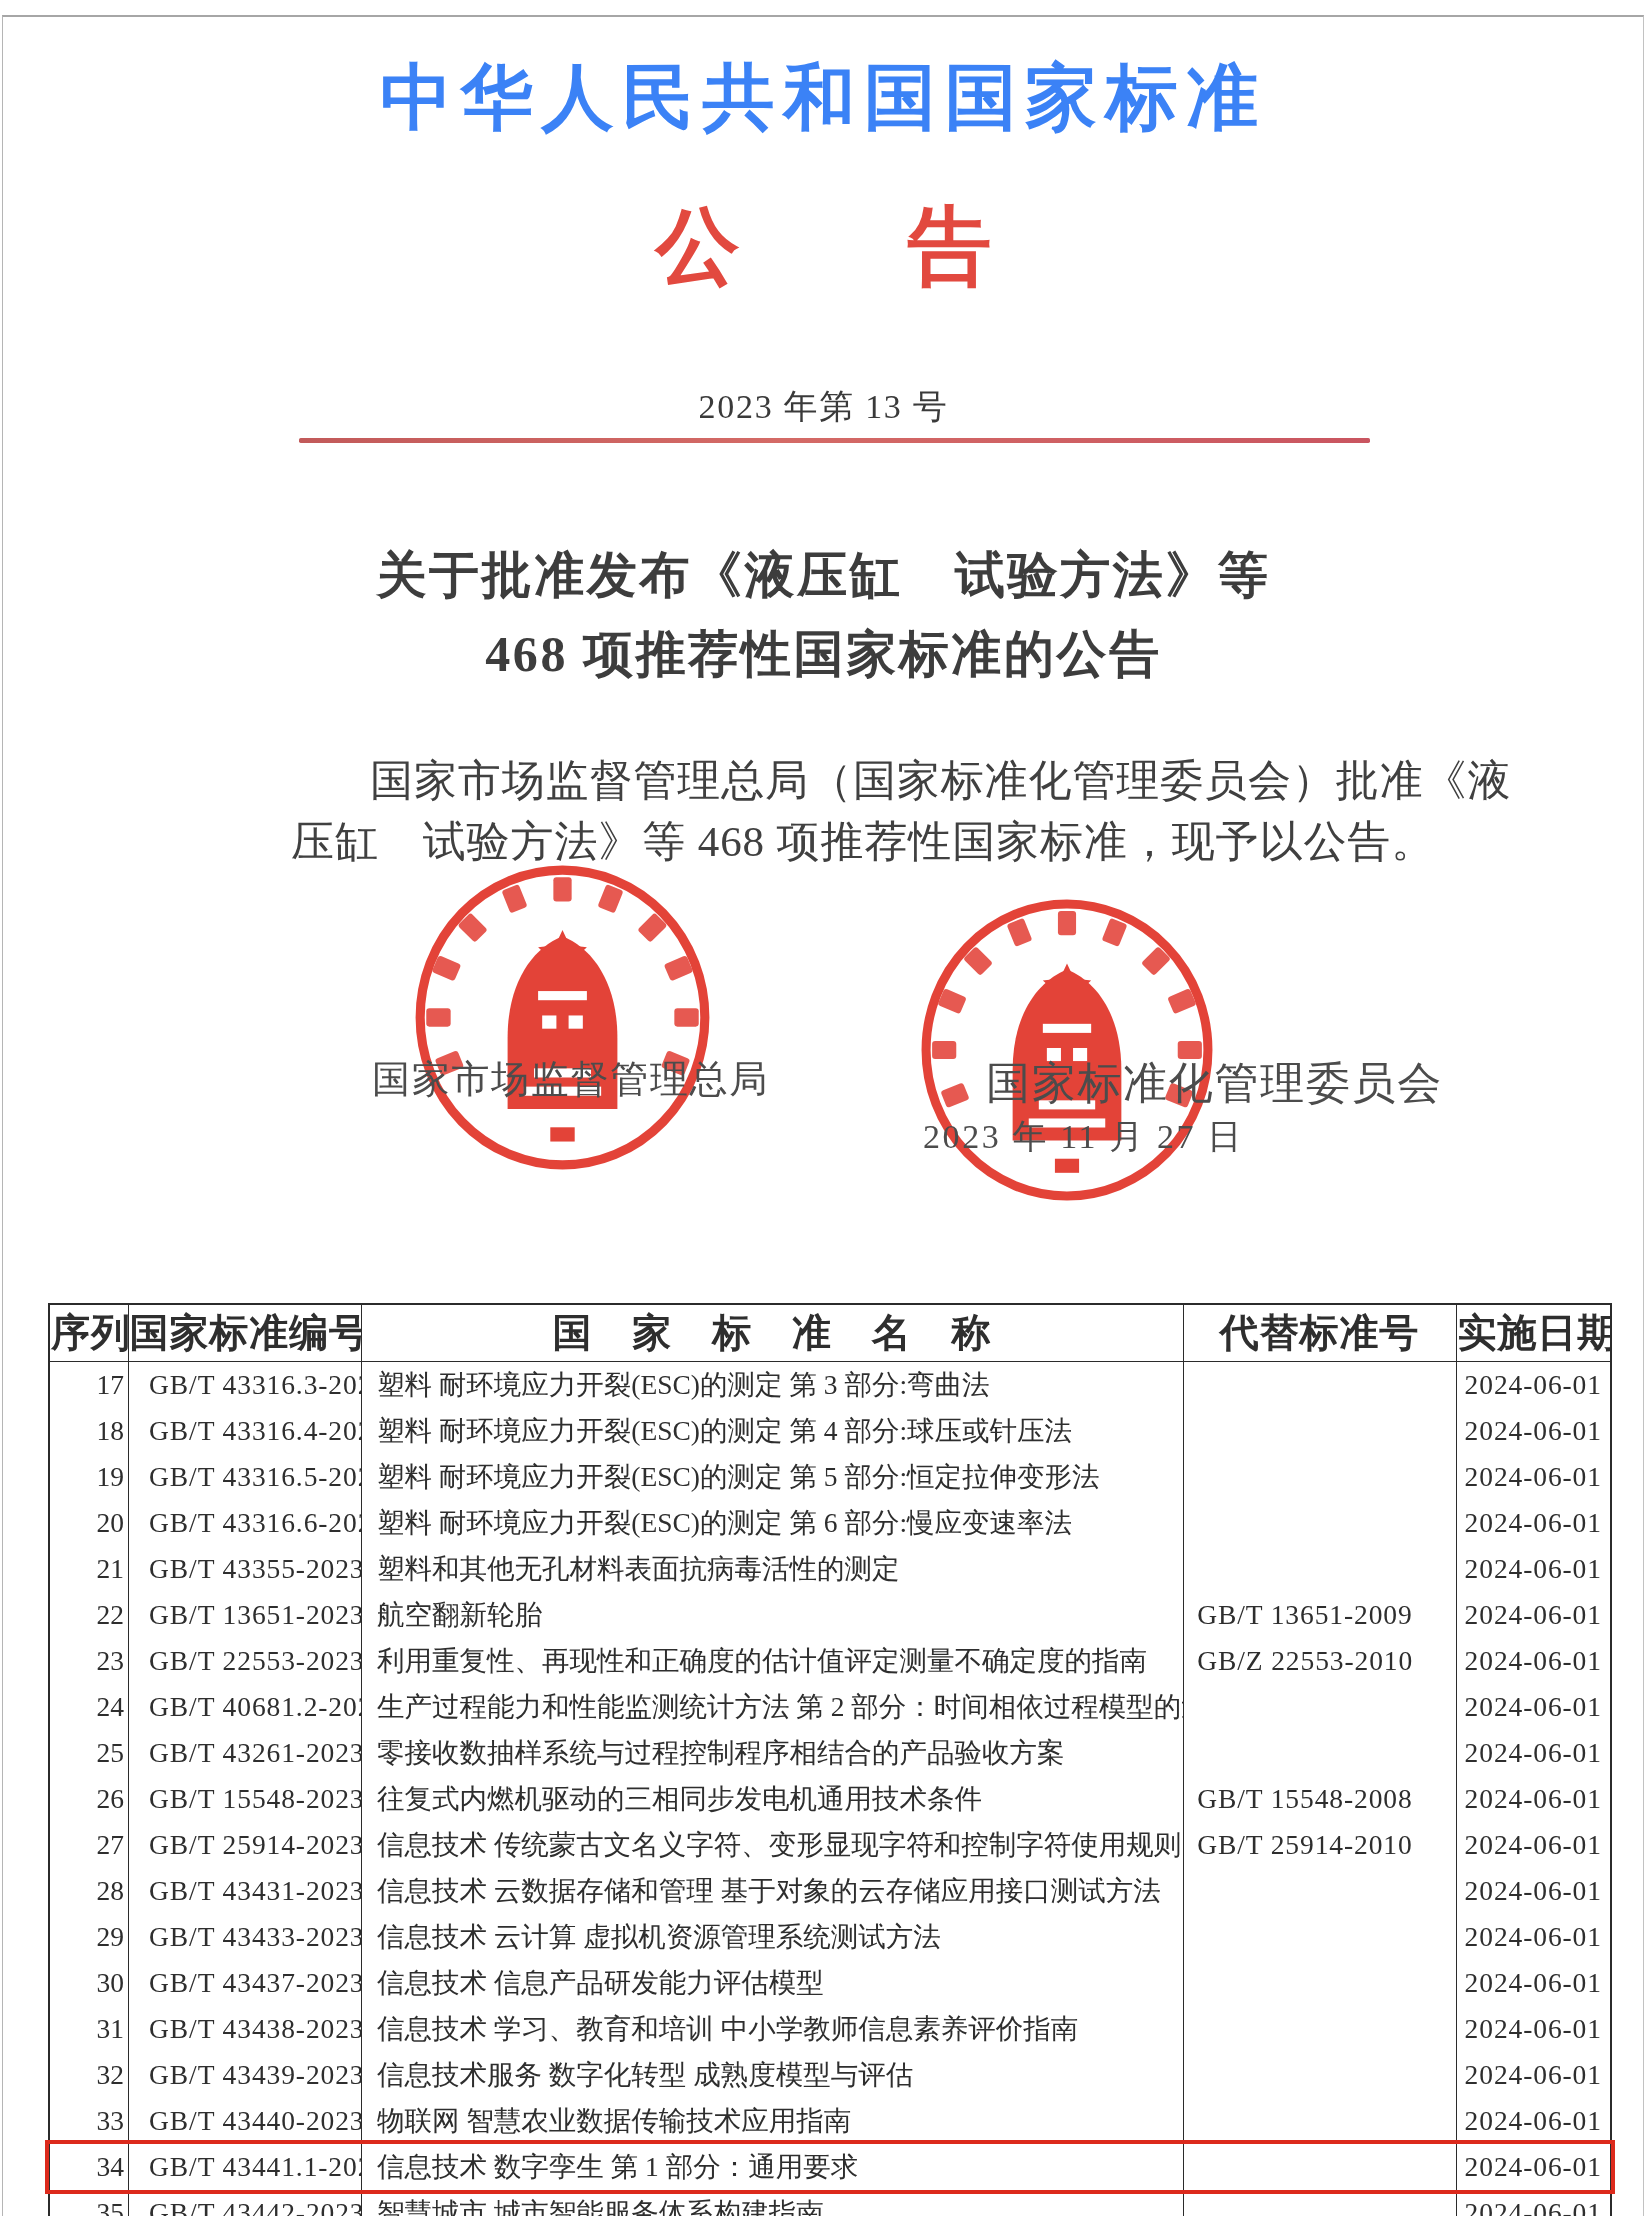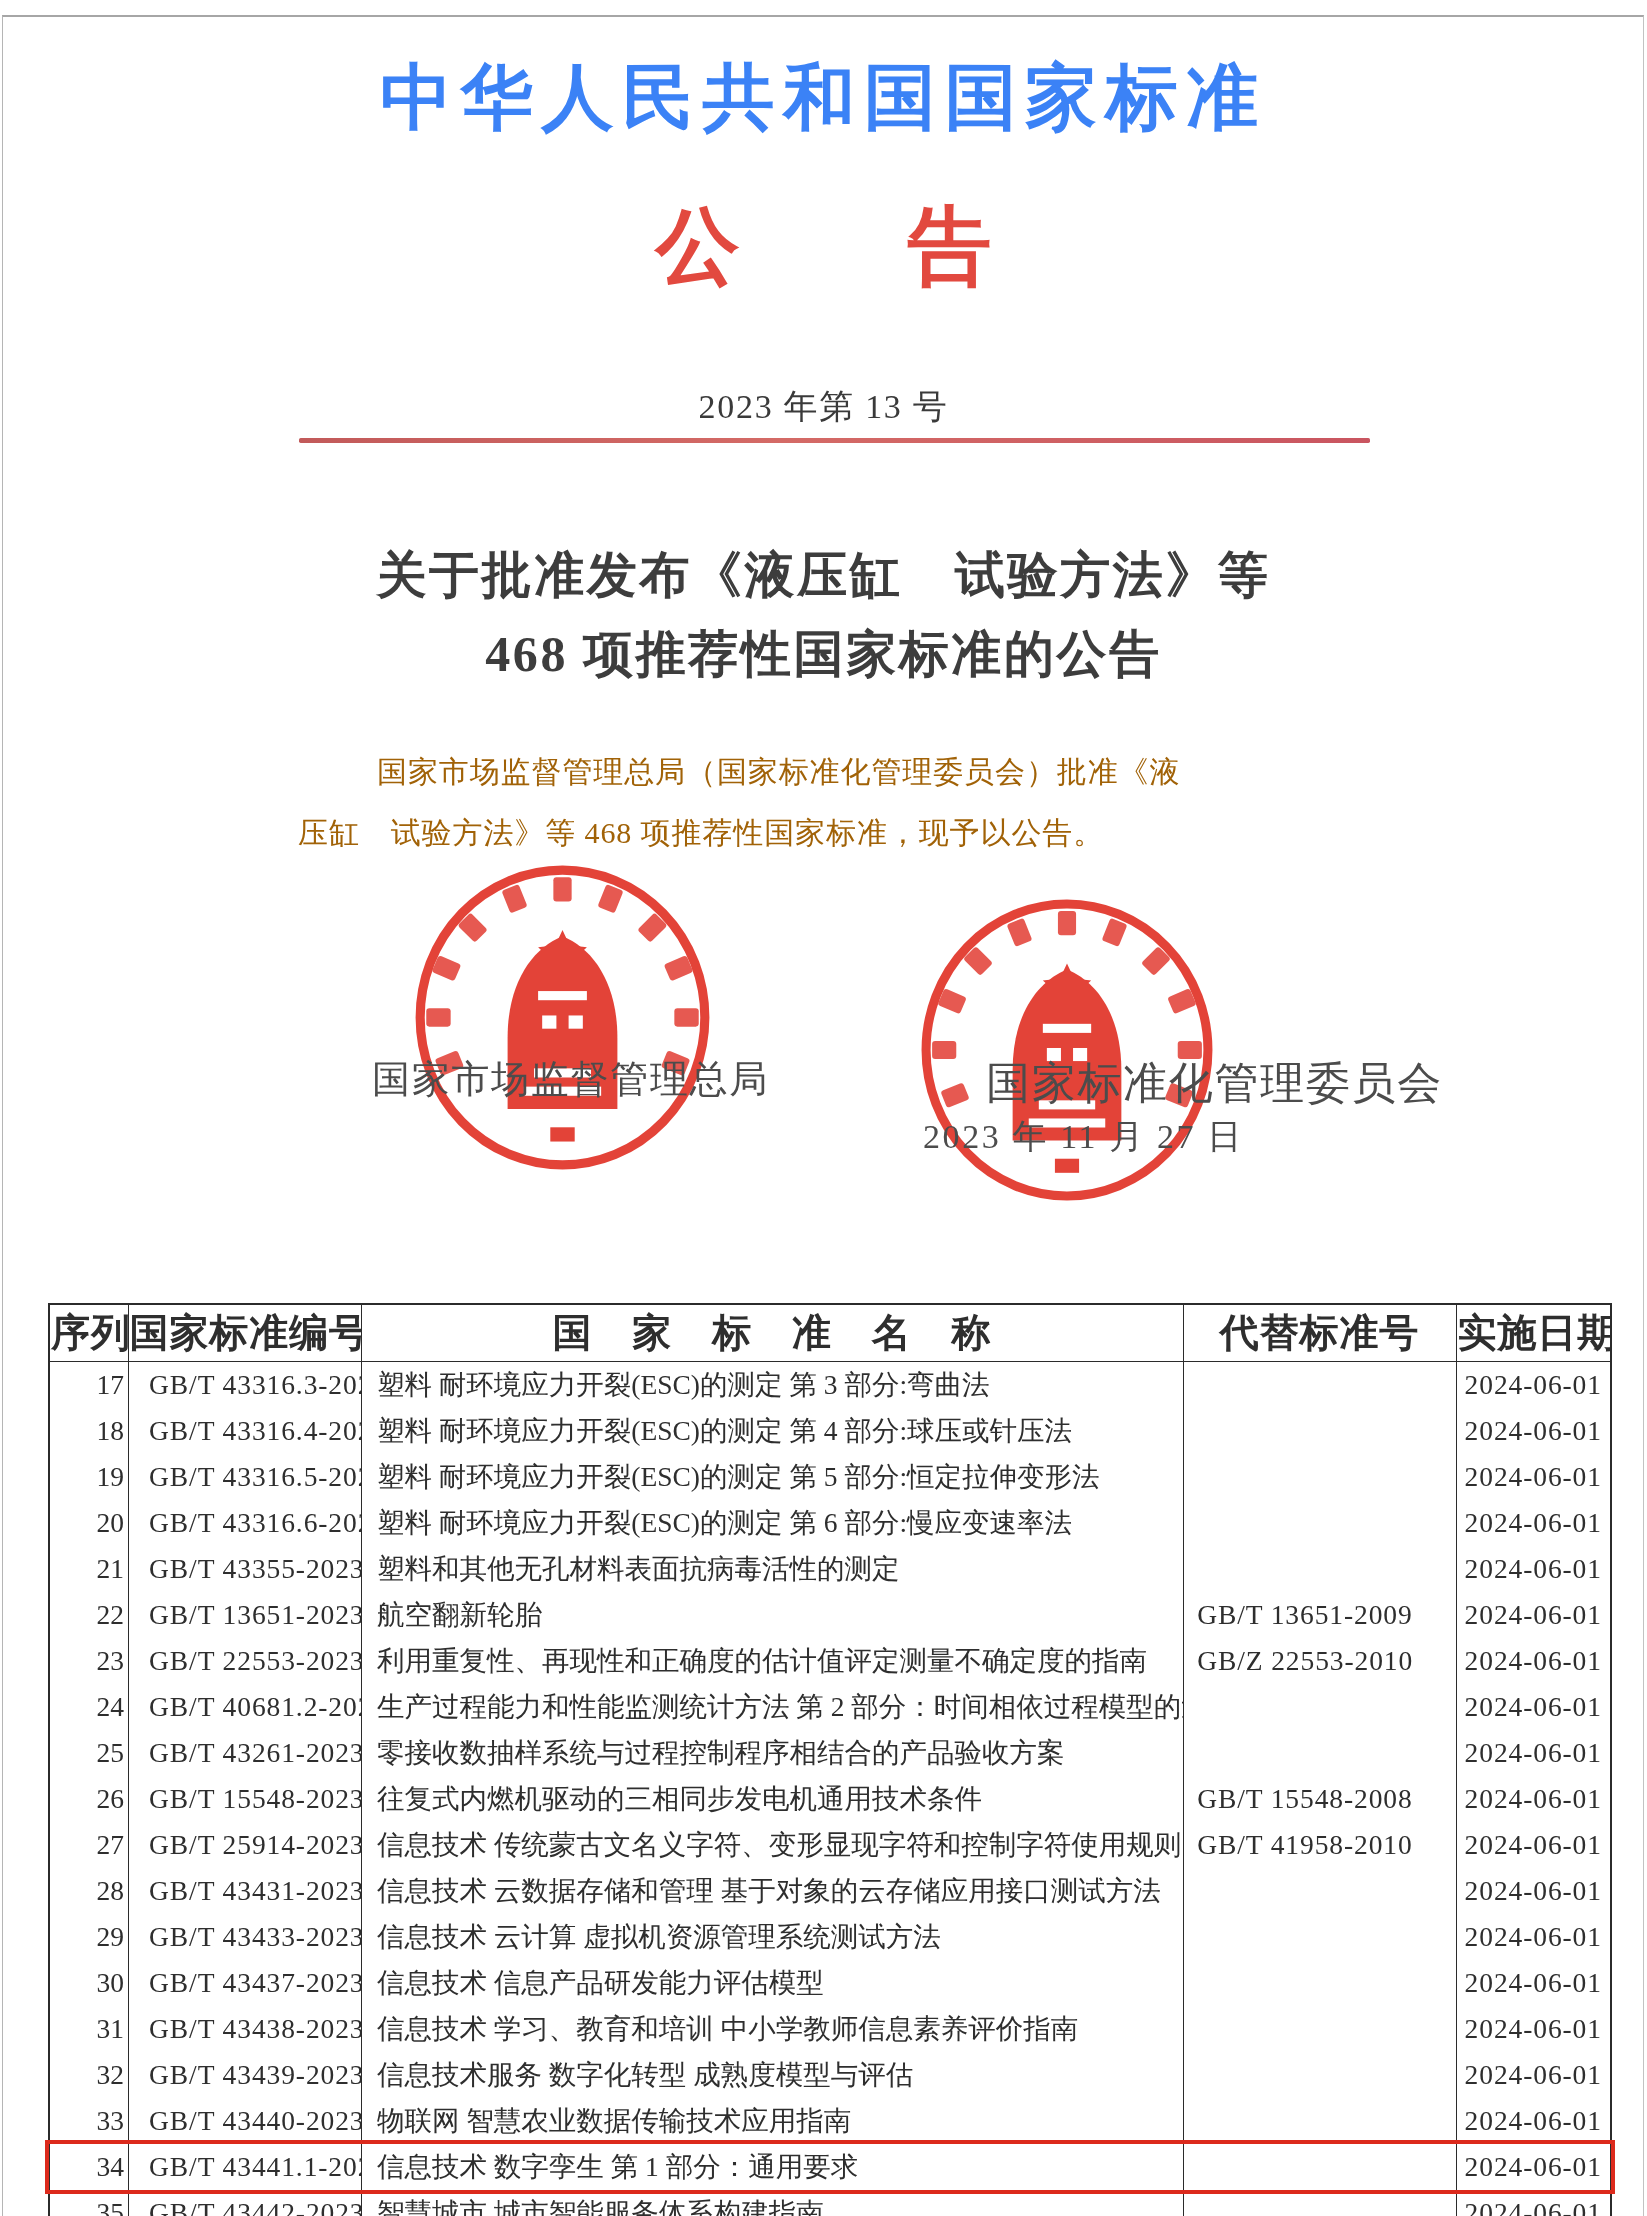--- a/index.html
+++ b/index.html
@@ -29,21 +29,21 @@
     background:linear-gradient(90deg,#c25a5a,#d46a66 45%,#c95560);
     border-radius:1.7px;
   }
   .announce-h1,.announce-h2{
     position:absolute;left:0;right:0;text-align:center;
     font-size:50px;font-weight:bold;color:#3d3d3d;letter-spacing:2.6px;white-space:nowrap;
   }
   .announce-h1{top:542px;}
   .announce-h2{top:621px;}
   .body-line{
-    position:absolute;left:298px;width:1167px;font-size:30px;color:#a16207;
+    position:absolute;left:291px;width:1167px;font-size:43px;color:#404040;
     letter-spacing:0.9px;white-space:nowrap;
   }
   .body-line1{top:752px;padding-left:79px;}
   .body-line2{top:813px;}
   .seal{position:absolute;mix-blend-mode:multiply;opacity:.96;}
   .seal-left{left:410px;top:865px;width:305px;height:305px;}
   .seal-right{left:916px;top:899px;width:302px;height:302px;}
   .agency{
     position:absolute;font-size:38px;color:#4c4c4c;letter-spacing:1.7px;white-space:nowrap;
   }
@@ -288,21 +288,21 @@
           <td class="col-seq">26</td>
           <td class="col-code">GB/T 15548-2023</td>
           <td class="col-name">往复式内燃机驱动的三相同步发电机通用技术条件</td>
           <td class="col-replaces">GB/T 15548-2008</td>
           <td class="col-date">2024-06-01</td>
         </tr>
         <tr>
           <td class="col-seq">27</td>
           <td class="col-code">GB/T 25914-2023</td>
           <td class="col-name">信息技术 传统蒙古文名义字符、变形显现字符和控制字符使用规则</td>
-          <td class="col-replaces">GB/T 41958-2010</td>
+          <td class="col-replaces">GB/T 25914-2010</td>
           <td class="col-date">2024-06-01</td>
         </tr>
         <tr>
           <td class="col-seq">28</td>
           <td class="col-code">GB/T 43431-2023</td>
           <td class="col-name">信息技术 云数据存储和管理 基于对象的云存储应用接口测试方法</td>
           <td class="col-replaces"></td>
           <td class="col-date">2024-06-01</td>
         </tr>
         <tr>

